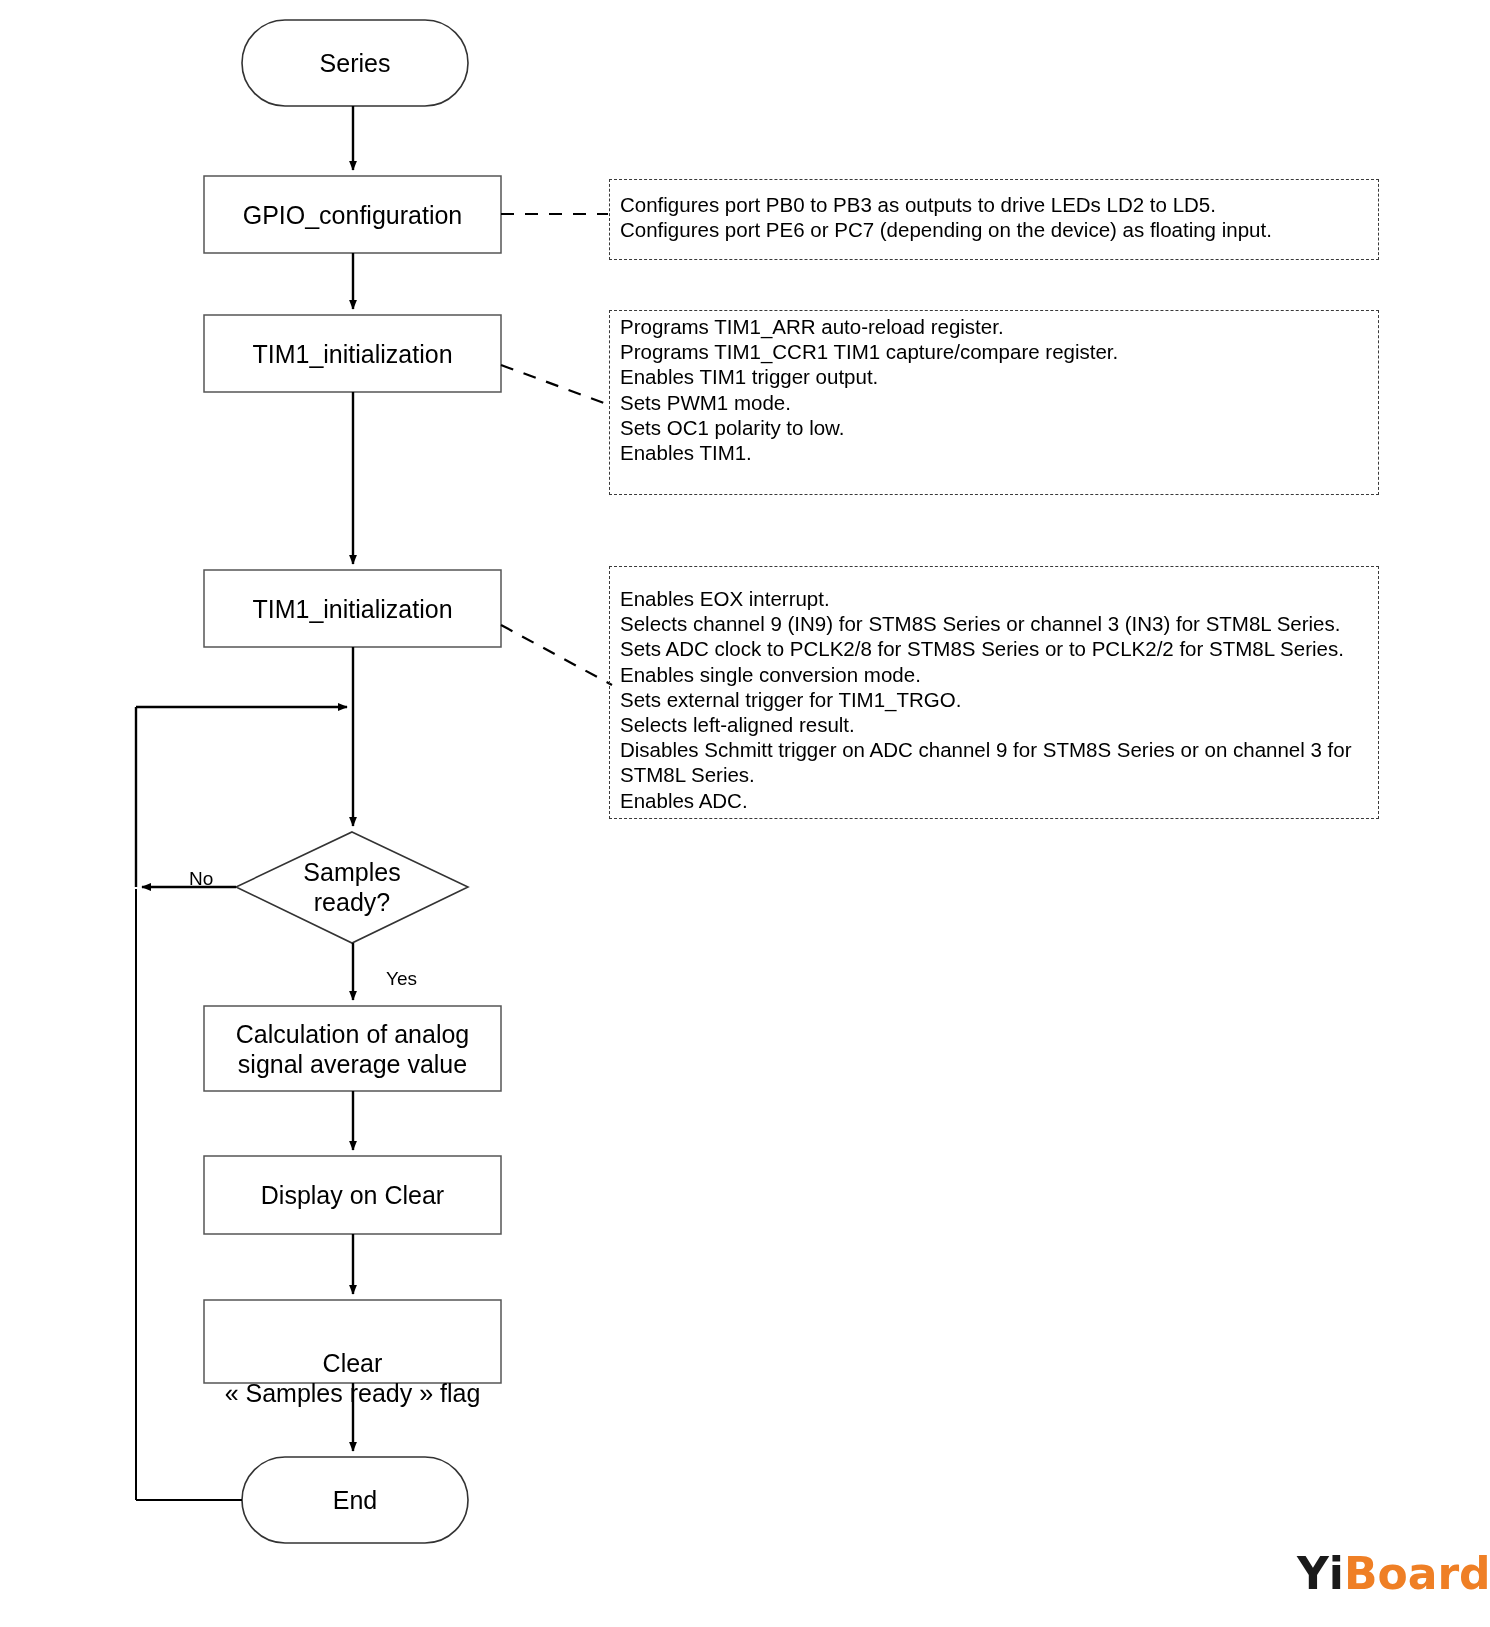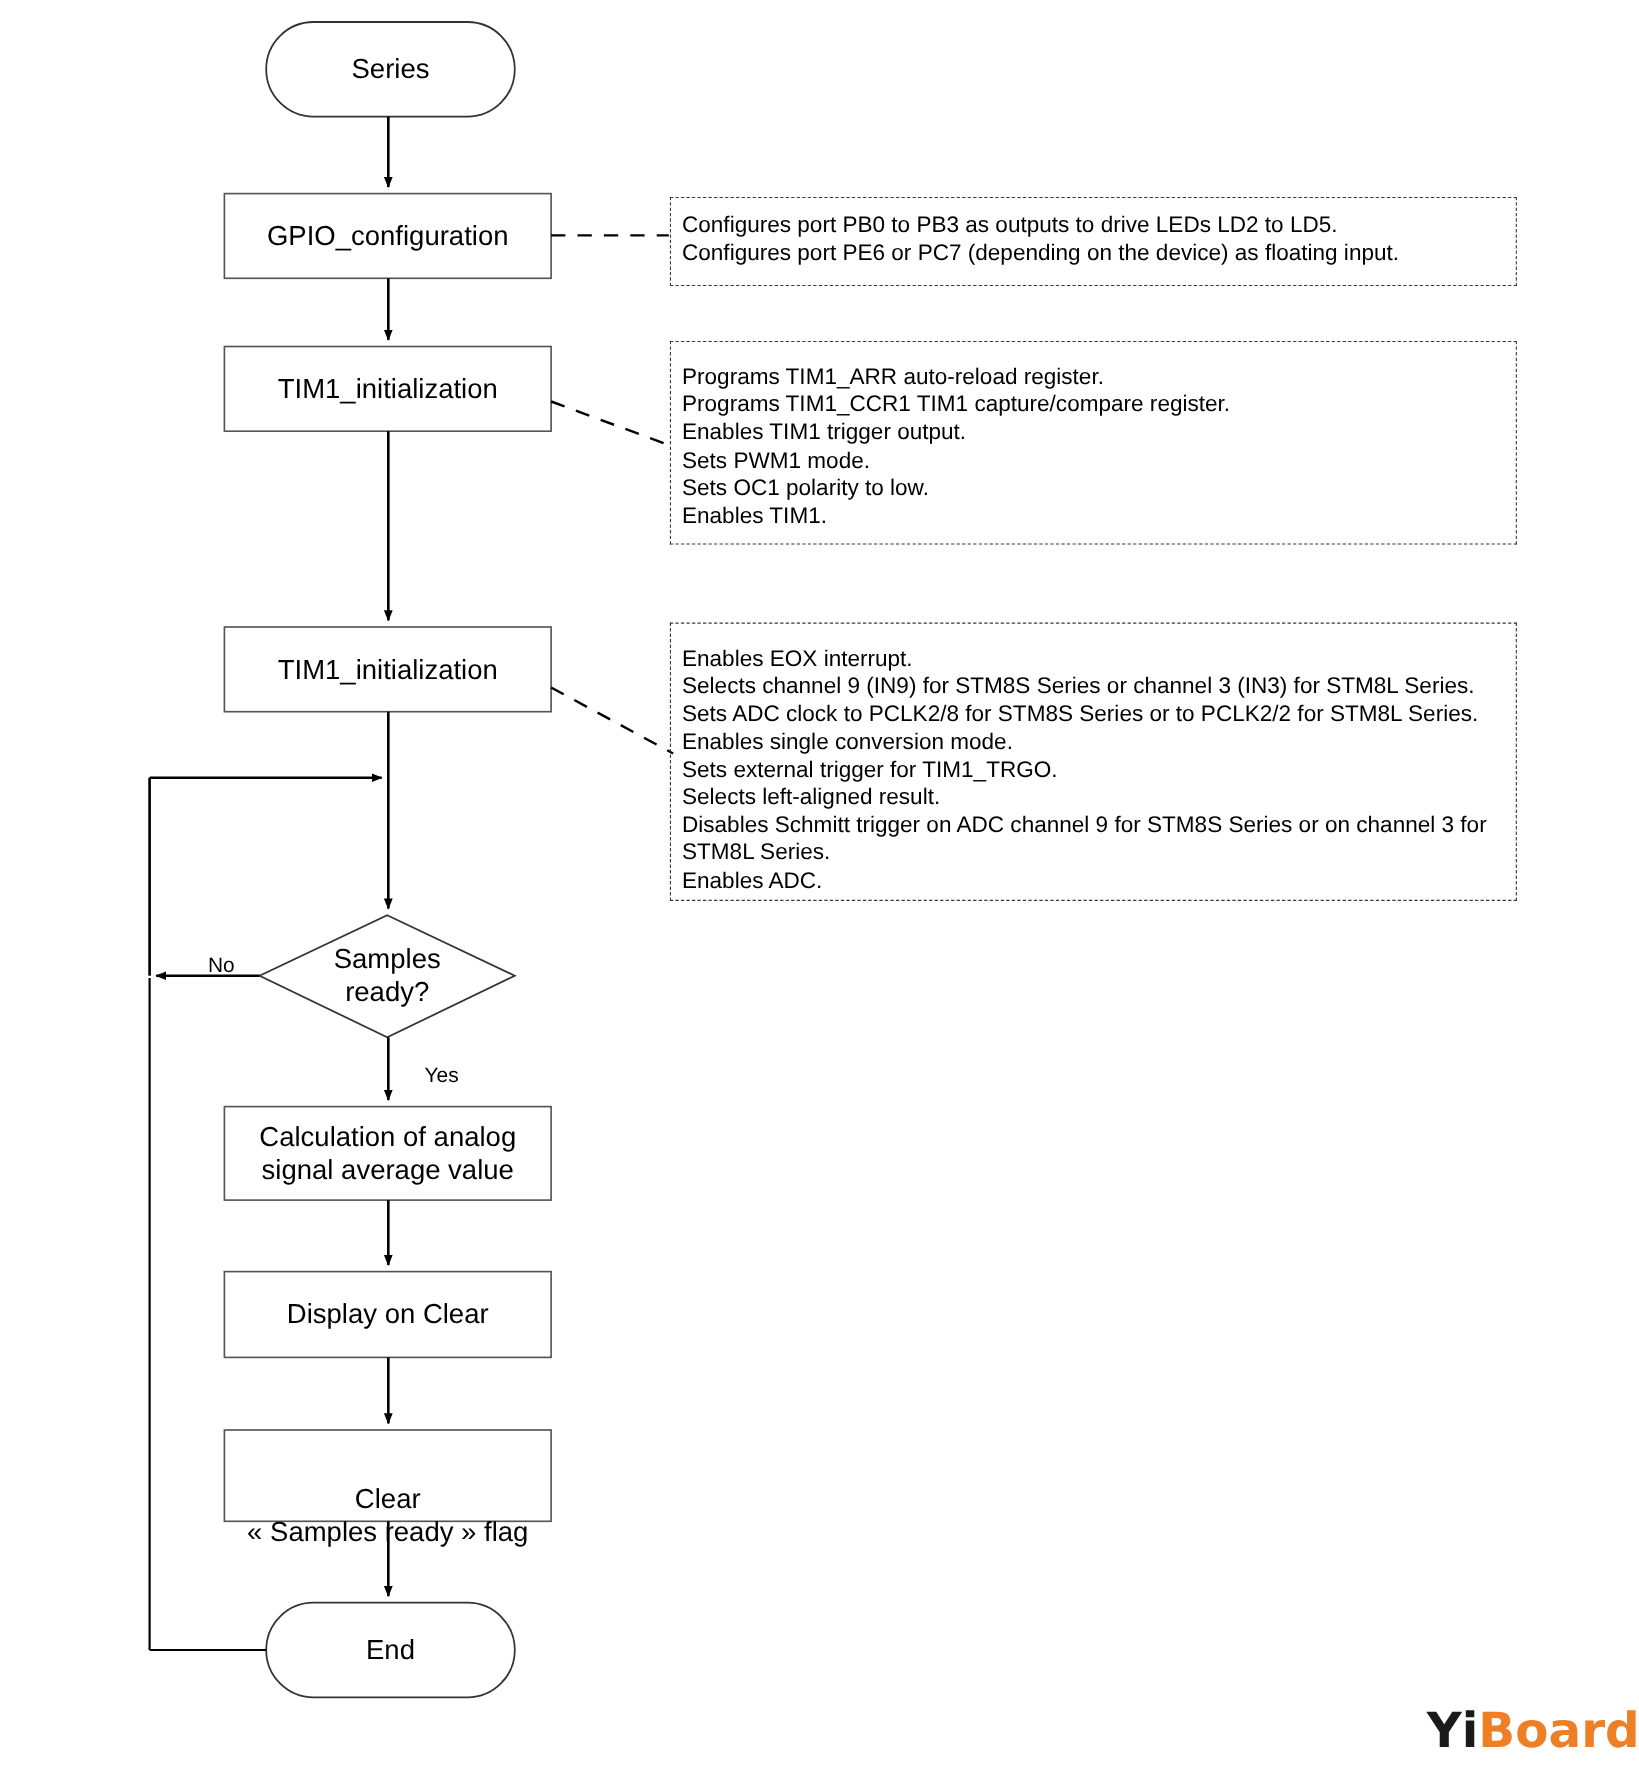--- a/index.html
+++ b/index.html
@@ -152,20 +152,20 @@
   <div class="node-label terminator-label" style="left:242px; top:1457px; width:226px; height:86px;text-align:right;">End</div>
 
   <div class="edge-label" style="left:189px; top:868px;">No</div>
 
   <div class="edge-label" style="left:386px; top:968px;">Yes</div>
 
   <div class="note-box" style="left:609px; top:179px; width:770px; height:81px;"></div>
   <div class="note-text" style="left:620px; top:192px; width:750px;"><span>Configures port PB0 to PB3 as outputs to drive LEDs LD2 to LD5.</span><br><span>Configures port PE6 or PC7 (depending on the device) as floating input.</span></div>
 
   <div class="note-box" style="left:609px; top:310px; width:770px; height:185px;"></div>
-  <div class="note-text" style="left:620px; top:330px; width:750px;"><span>Programs TIM1_ARR auto-reload register.</span><br><span>Programs TIM1_CCR1 TIM1 capture/compare register.</span><br><span>Enables TIM1 trigger output.</span><br><span>Sets PWM1 mode.</span><br><span>Sets OC1 polarity to low.</span><br><span>Enables TIM1.</span></div>
+  <div class="note-text" style="left:620px; top:314px; width:750px;"><span>Programs TIM1_ARR auto-reload register.</span><br><span>Programs TIM1_CCR1 TIM1 capture/compare register.</span><br><span>Enables TIM1 trigger output.</span><br><span>Sets PWM1 mode.</span><br><span>Sets OC1 polarity to low.</span><br><span>Enables TIM1.</span></div>
 
   <div class="note-box" style="left:609px; top:566px; width:770px; height:253px;"></div>
   <div class="note-text" style="left:620px; top:586px; width:750px;"><span>Enables EOX interrupt.</span><br><span>Selects channel 9 (IN9) for STM8S Series or channel 3 (IN3) for STM8L Series.</span><br><span>Sets ADC clock to PCLK2/8 for STM8S Series or to PCLK2/2 for STM8L Series.</span><br><span>Enables single conversion mode.</span><br><span>Sets external trigger for TIM1_TRGO.</span><br><span>Selects left-aligned result.</span><br><span>Disables Schmitt trigger on ADC channel 9 for STM8S Series or on channel 3 for</span><br><span>STM8L Series.</span><br><span>Enables ADC.</span></div>
 
   <div class="watermark" style="left:1297px; top:1548px;"><span class="wm-yi">Yi</span><span class="wm-board">Board</span></div>
 
 </div>
 
 </body></html>

